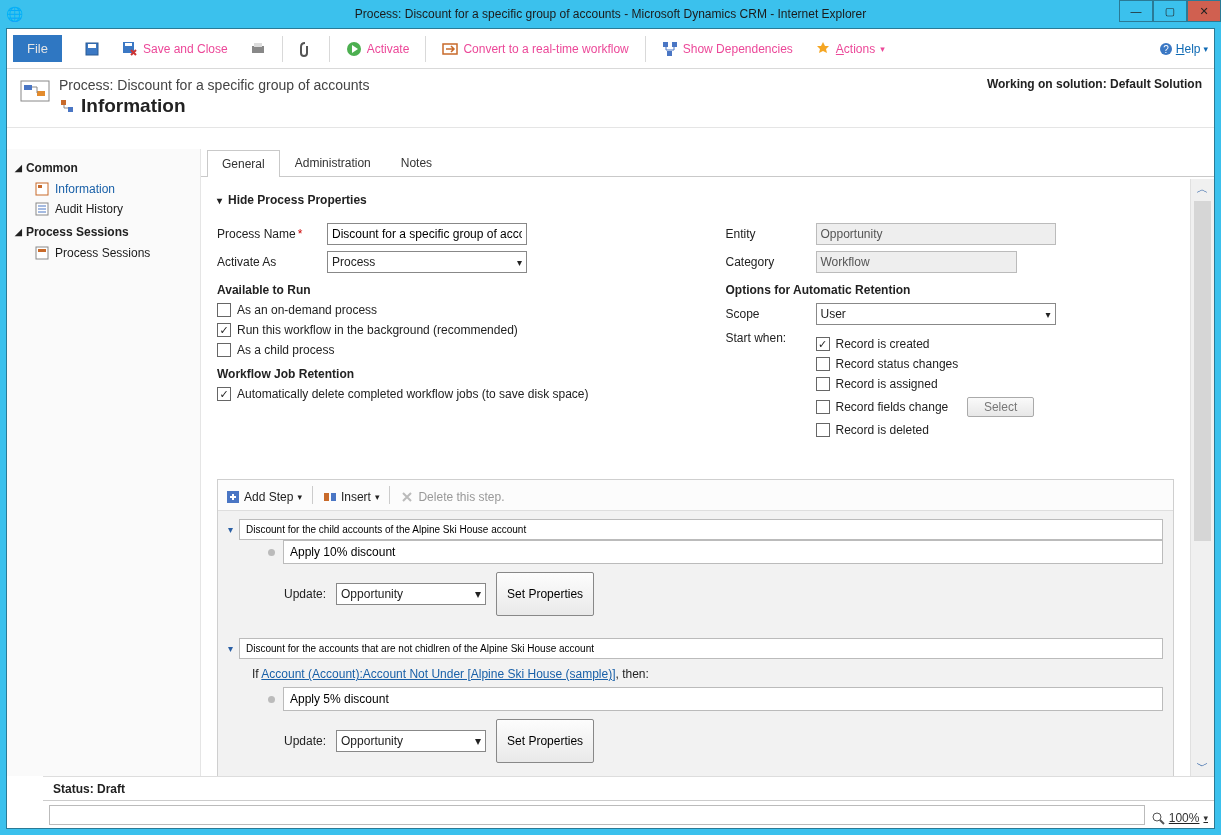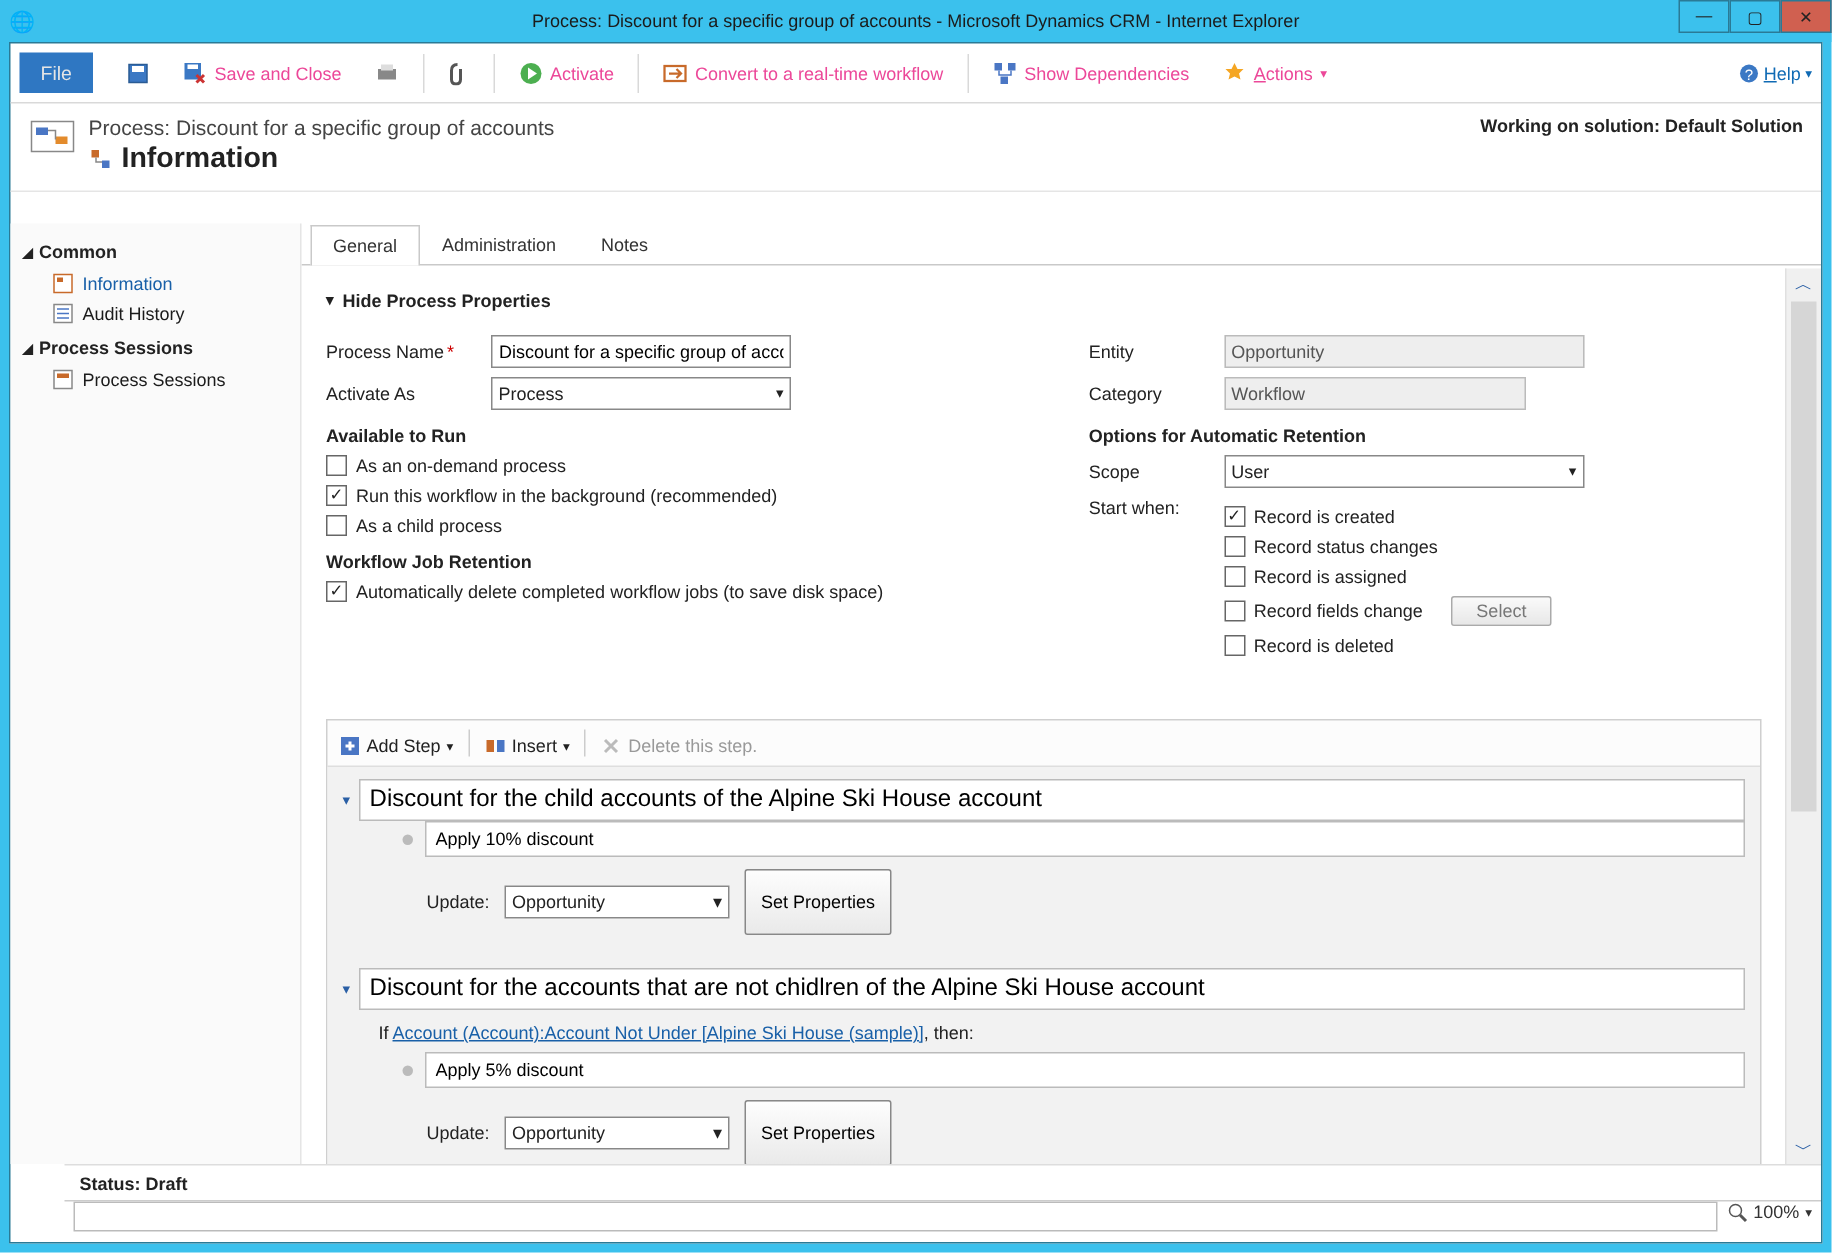--- a/index.html
+++ b/index.html
@@ -72,35 +72,35 @@
 
   
   .designer { margin-top:30px; border:1px solid #cfcfcf; background:#fcfcfc; }
   .des-toolbar { display:flex; align-items:flex-end; gap:10px; padding:6px 8px; border-bottom:1px solid #dedede; font-size:12px; }
   .des-toolbar .ditem { display:flex; align-items:center; gap:4px; }
   .des-toolbar .dsep { width:1px; height:18px; background:#ccc; }
   .des-toolbar .disabled { color:#999; }
 
   .stage { padding:8px 10px 14px; background:#f2f2f2; }
   .stage-row { display:flex; align-items:center; gap:6px; }
-  .stage-input { flex:1; border:1px solid #bbb; background:#fff; padding:4px 6px; font-size:16px; }
+  .stage-input { flex:1; border:1px solid #bbb; background:#fff; padding:4px 6px; font-size:10px; }
   .tri { font-size:10px; color:#2a5fa5; }
   .cond-line { margin:8px 0 6px 24px; font-size:12px; }
   .cond-link { color:#1960a8; text-decoration:underline; }
   .action-row { display:flex; align-items:center; gap:8px; margin-left:40px; }
   .dot { width:7px; height:7px; border-radius:50%; background:#bbb;}
   .action-input { flex:1; border:1px solid #bbb; background:#fff; padding:4px 6px; font-size:12px; }
   .upd-row { display:flex; align-items:center; gap:10px; margin:8px 0 0 56px; font-size:12px;}
   .upd-select { width:150px; height:22px; border:1px solid #888; background:#fff; display:flex; align-items:center; justify-content:space-between; padding:0 4px; font-size:12px;}
   .btn { padding:14px 10px; border:1px solid #888; background:linear-gradient(#fdfdfd,#e9e9e9); font-size:12px; border-radius:2px;}
 
   
   .status-bar { position:absolute; left:0; right:0; bottom:0; height:52px; background:#fff;margin-left:36px; }
   .status-top { height:24px; border-top:1px solid #ddd; display:flex; align-items:center; padding:0 10px; font-size:12px;}
-  .status-addr { height:25px; display:flex; align-items:flex-start; padding:0 6px; gap:6px; border-top:1px solid #ccc;}
+  .status-addr { height:25px; display:flex; align-items:flex-end; padding:0 6px; gap:6px; border-top:1px solid #ccc;text-decoration:underline;}
   .addr-input { flex:1; height:20px; border:1px solid #bbb; background:#fff;}
   .zoom { display:flex; align-items:center; gap:4px; font-size:12px; color:#333;}
 </style>
 </head>
 <body>
 
 <div class="titlebar">
   <span class="ie-icon">🌐</span>
   <div class="title">Process: Discount for a specific group of accounts - Microsoft Dynamics CRM - Internet Explorer</div>
   <div class="winbtns">

